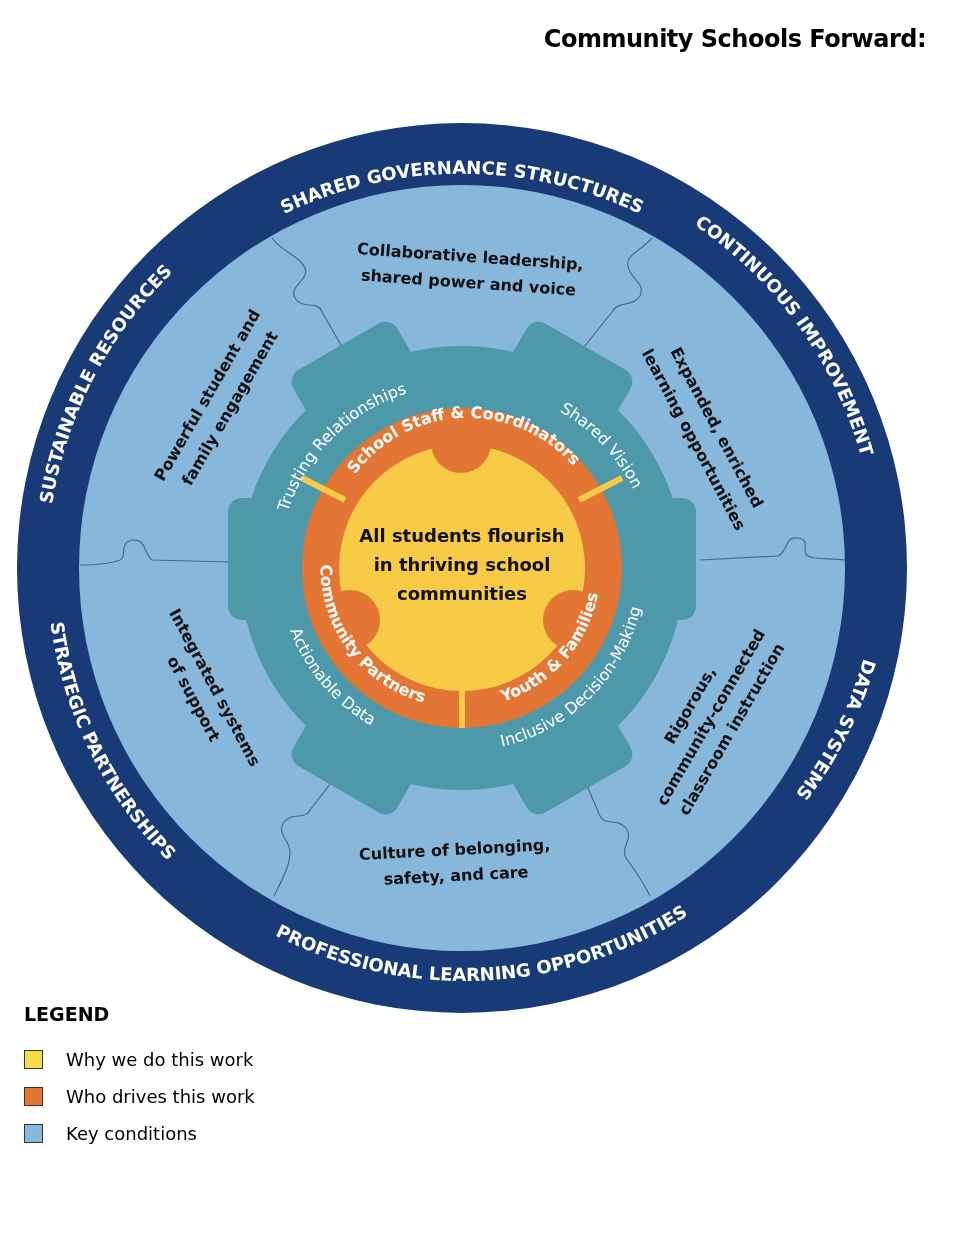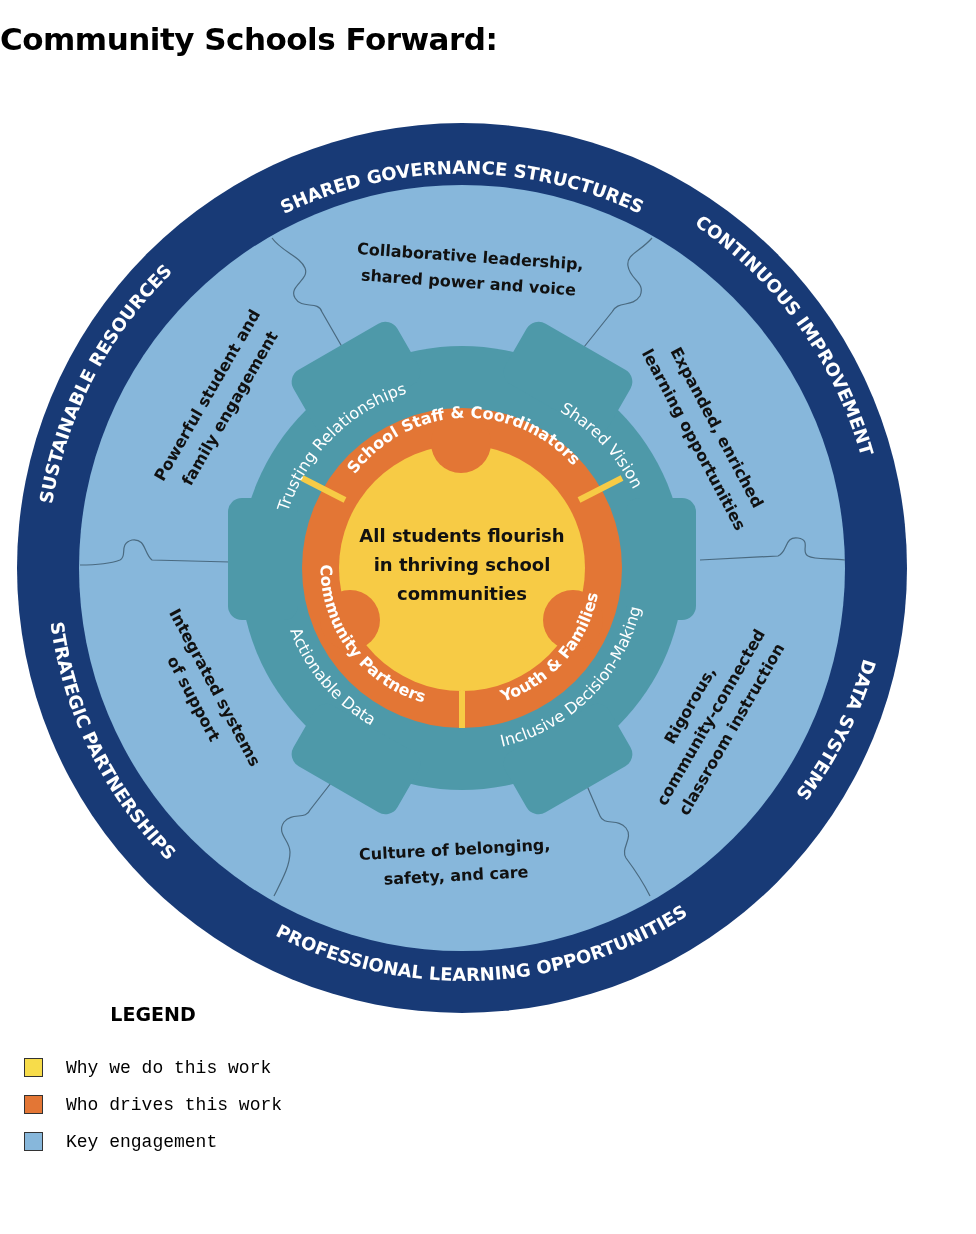--- a/index.html
+++ b/index.html
@@ -1,24 +1,24 @@
 <!DOCTYPE html>
 <html><head>
 <meta charset="utf-8">
 <style>
   html, body { margin: 0; padding: 0; background: #ffffff; }
   body { width: 976px; height: 1234px; position: relative; overflow: hidden; font-family: "DejaVu Sans", sans-serif; }
-  .title { position: absolute; left: 0; width: 926px; top: 20px; text-align: left; font-weight: 700; font-size: 31px; line-height: 38px; color: #000; letter-spacing: -0.5px; }
+  .title { position: absolute; left: 0; width: 926px; top: 20px; text-align: right; font-weight: 700; font-size: 24px; line-height: 38px; color: #000; letter-spacing: -0.5px; }
   .title .l2 { display: block; }
   #diagram { position: absolute; left: 0; top: 0; }
   .legend { position: absolute; left: 24px; top: 1003px; }
-  .legend-title { font-weight: 700; font-size: 19px; color: #000; margin-bottom: 24px; text-align: center; }
+  .legend-title { font-weight: 700; font-size: 19px; color: #000; margin-bottom: 16px; }
   .legend-item { display: flex; align-items: center; height: 37px; }
   .swatch { width: 19px; height: 19px; border: 1.5px solid #333; box-sizing: border-box; margin-right: 23px; }
-  .legend-label { font-size: 18px; color: #000; font-family: Liberation Mono, monospace; }
+  .legend-label { font-size: 18px; color: #000; }
 </style>
 </head>
 <body>
 
 <div class="title">
   <span class="l1">Community Schools Forward:</span>
 </div>
 
 <svg id="diagram" width="976" height="1234" viewBox="0 0 976 1234">
   <defs>
@@ -141,15 +141,15 @@
   <div class="legend-item">
     <div class="swatch" style="background: rgb(247, 220, 74);"></div>
     <span class="legend-label">Why we do this work</span>
   </div>
   <div class="legend-item">
     <div class="swatch" style="background: rgb(227, 118, 53);"></div>
     <span class="legend-label">Who drives this work</span>
   </div>
   <div class="legend-item">
     <div class="swatch" style="background: rgb(135, 183, 219);"></div>
-    <span class="legend-label">Key engagement</span>
+    <span class="legend-label">Key conditions</span>
   </div>
 </div>
 
 </body></html>

